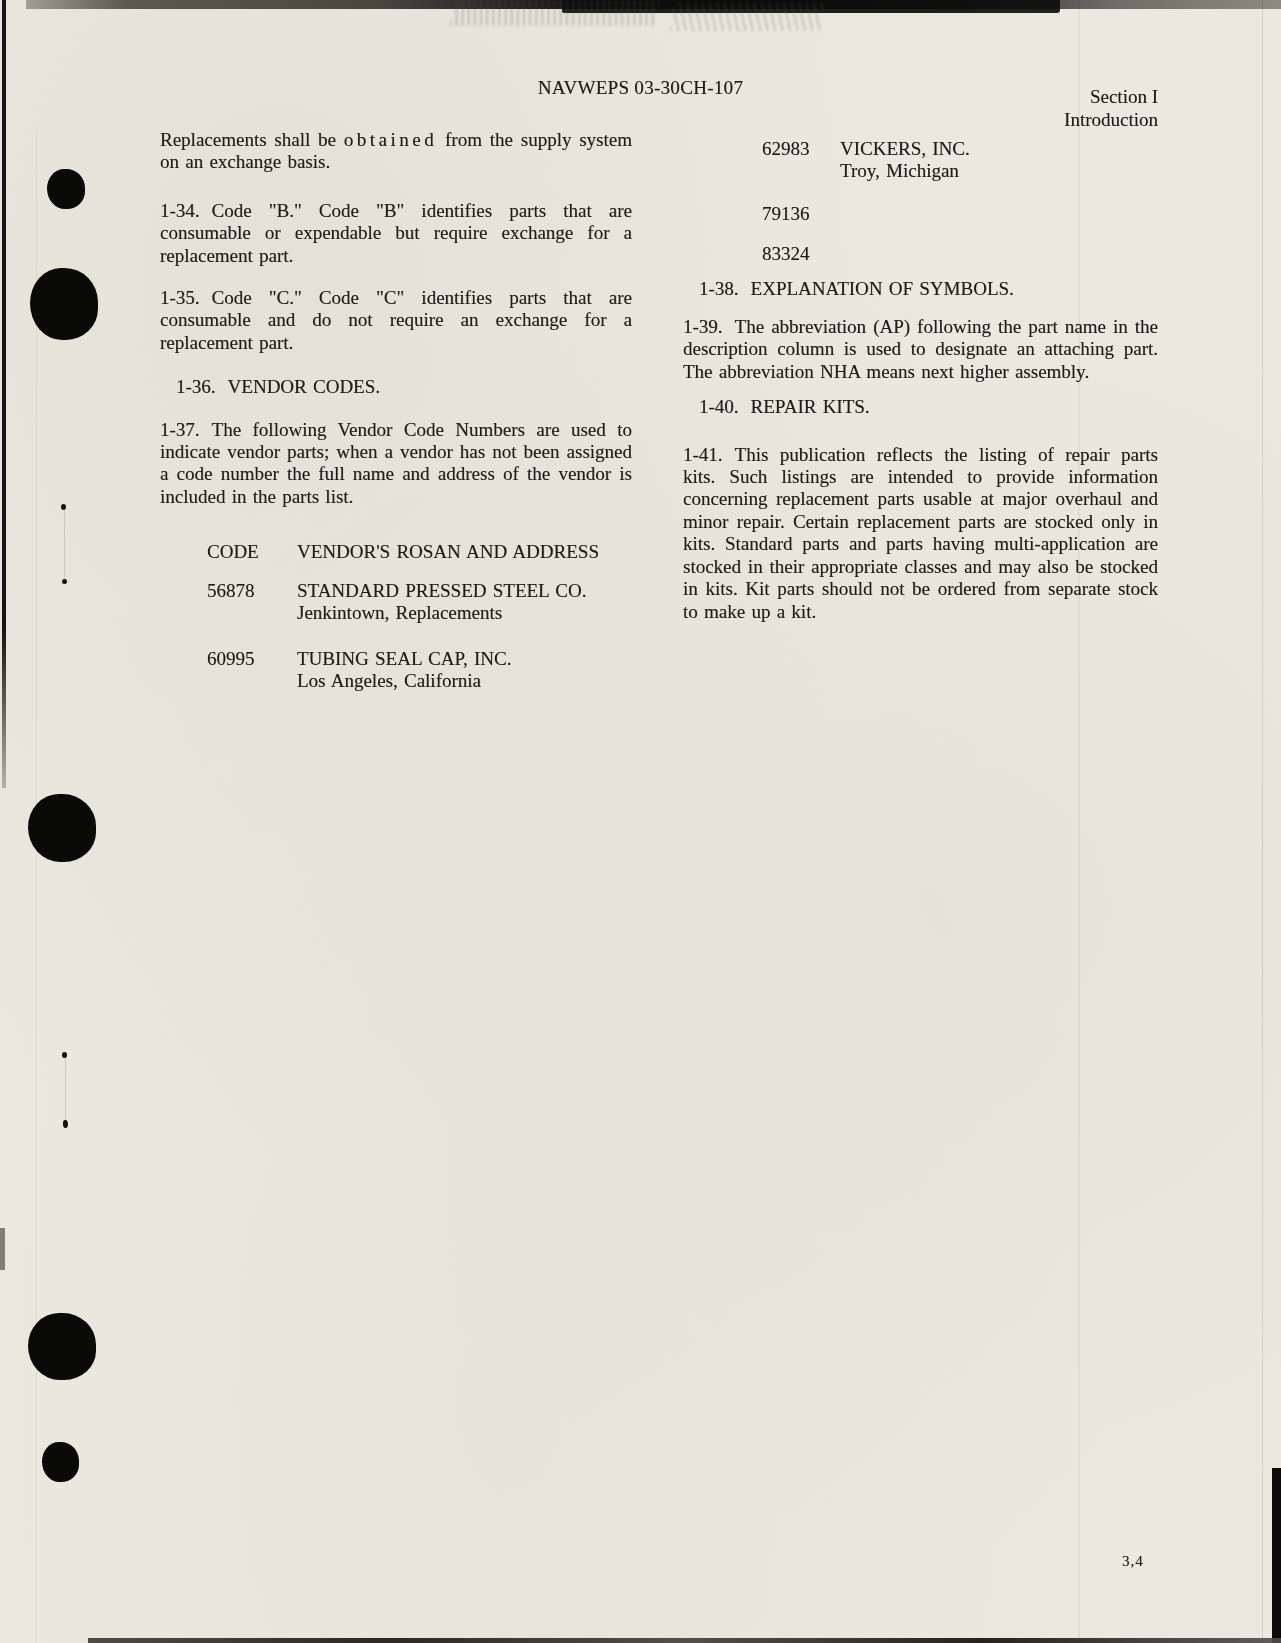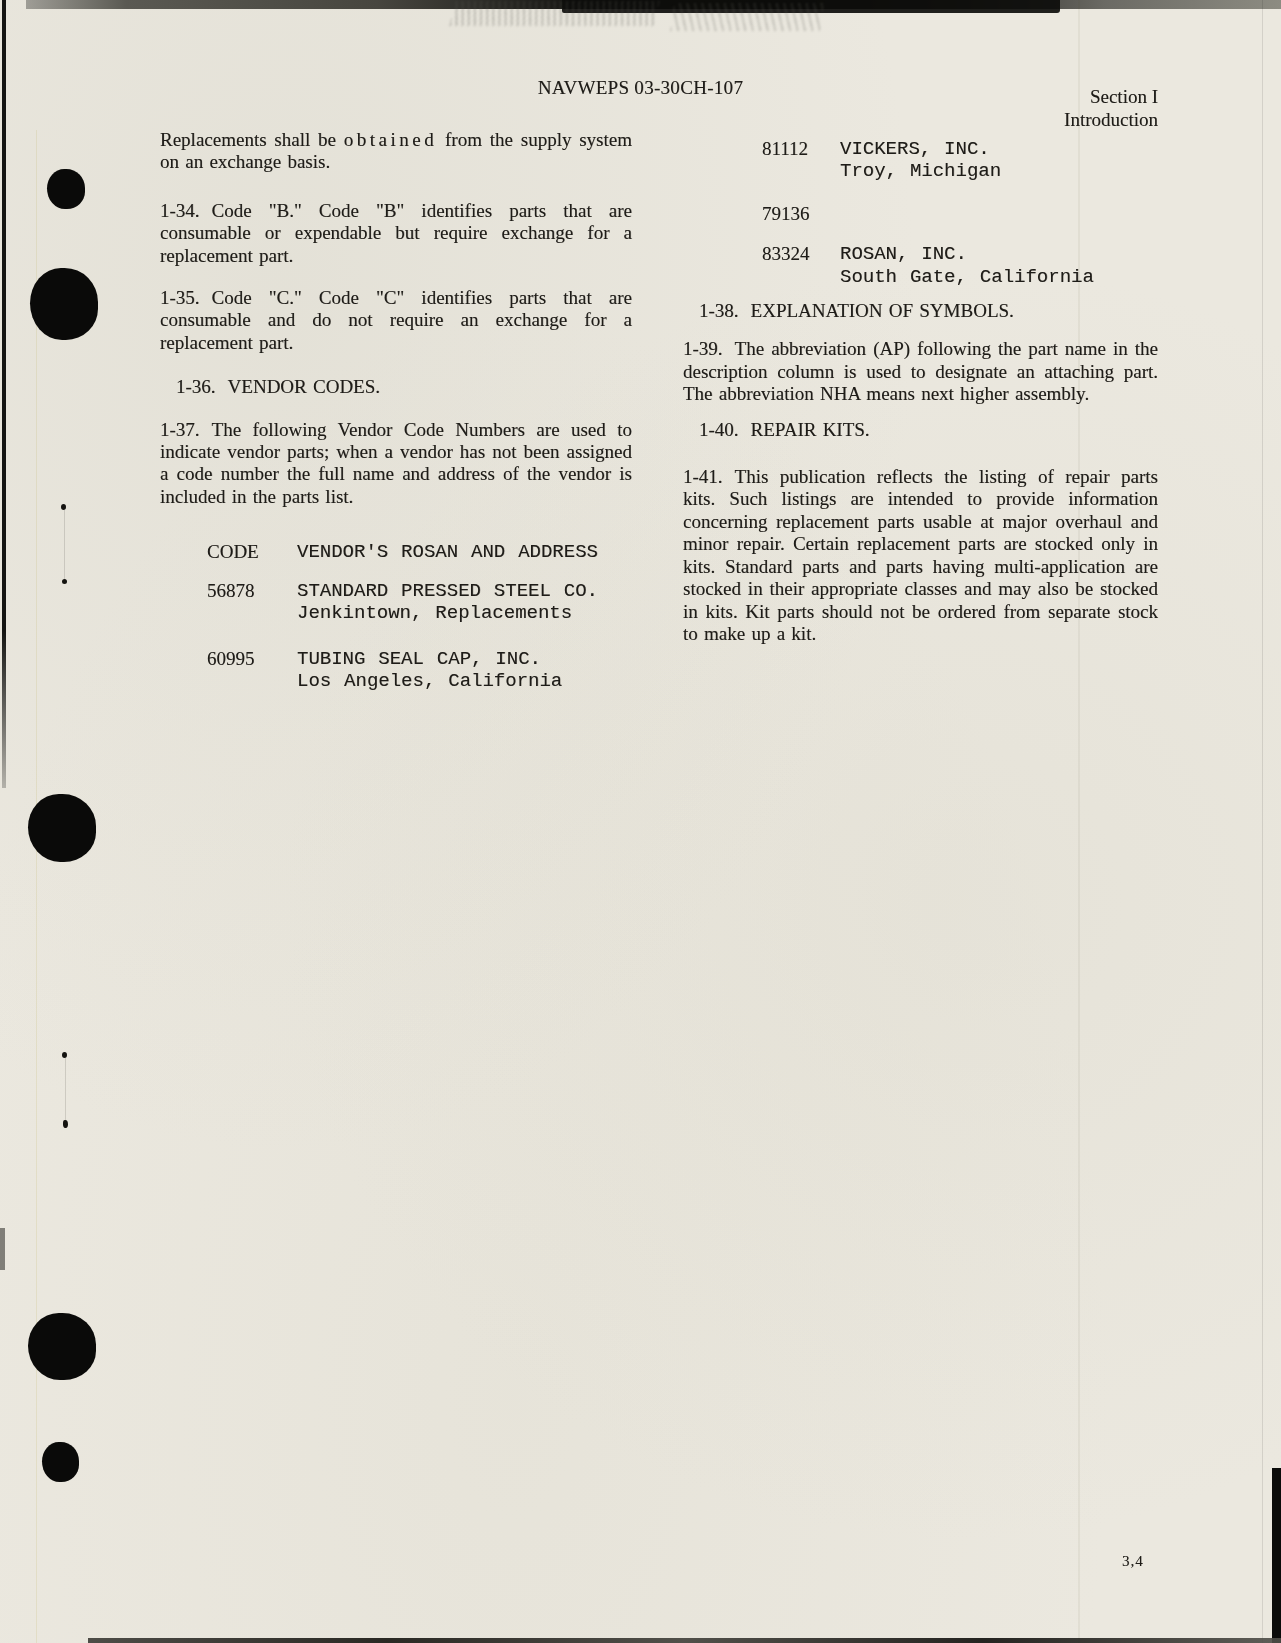--- a/index.html
+++ b/index.html
@@ -72,21 +72,21 @@
   .mt33{margin-top:33px;} .mt16{margin-top:16px;} .mt23{margin-top:23px;}
   .mt18{margin-top:18px;} .mt12{margin-top:12px;} .mt10{margin-top:10px;}
   .mt13{margin-top:13px;} .mt15{margin-top:25px;}
 
   .vtable{font-size:19px;line-height:22.4px;}
   .vrow{display:flex;align-items:flex-start;}
   .vtable-left .vrow{padding-left:47px;}
   .vtable-left .vcode{width:90px;flex:none;}
   .vtable-right .vrow{padding-left:79px;}
   .vtable-right .vcode{width:78px;flex:none;}
-  .vbody{flex:1;font-family:Liberation Mono, monospace;}
+  .vbody{flex:1;}
 
   .page-number{position:absolute;left:1122px;top:1553px;font-size:15px;letter-spacing:1px;}
 </style>
 </head>
 <body>
 
 <div class="page">
 
   <div class="scan-top"></div>
   <div class="scan-top2"></div>
@@ -159,35 +159,31 @@
           <span style="display:block">TUBING SEAL CAP, INC.</span>
           <span style="display:block">Los Angeles, California</span>
         </span>
       </div>
     </div>
   </div>
 
   <div class="col col-right txt">
     <div class="vtable vtable-right">
       <div class="vrow">
-        <span class="vcode">81112</span>
+        <span class="vcode">62983</span>
         <span class="vbody">
           <span style="display:block">VICKERS, INC.</span>
           <span style="display:block">Troy, Michigan</span>
         </span>
       </div>
       <div class="vrow mt20">
         <span class="vcode">79136</span>
       </div>
       <div class="vrow mt18">
         <span class="vcode">83324</span>
-        <span class="vbody">
-          <span style="display:block">ROSAN, INC.</span>
-          <span style="display:block">South Gate, California</span>
-        </span>
       </div>
     </div>
 
     <p class="heading mt12">
       <span class="pnum">1-38.</span><span>EXPLANATION OF SYMBOLS.</span>
     </p>
 
     <p class="para mt10">
       <span class="pnum">1-39.</span><span>The abbreviation (AP) following the part name in the description column is used to designate an attaching part. The abbreviation NHA means next higher assembly.</span>
     </p>

